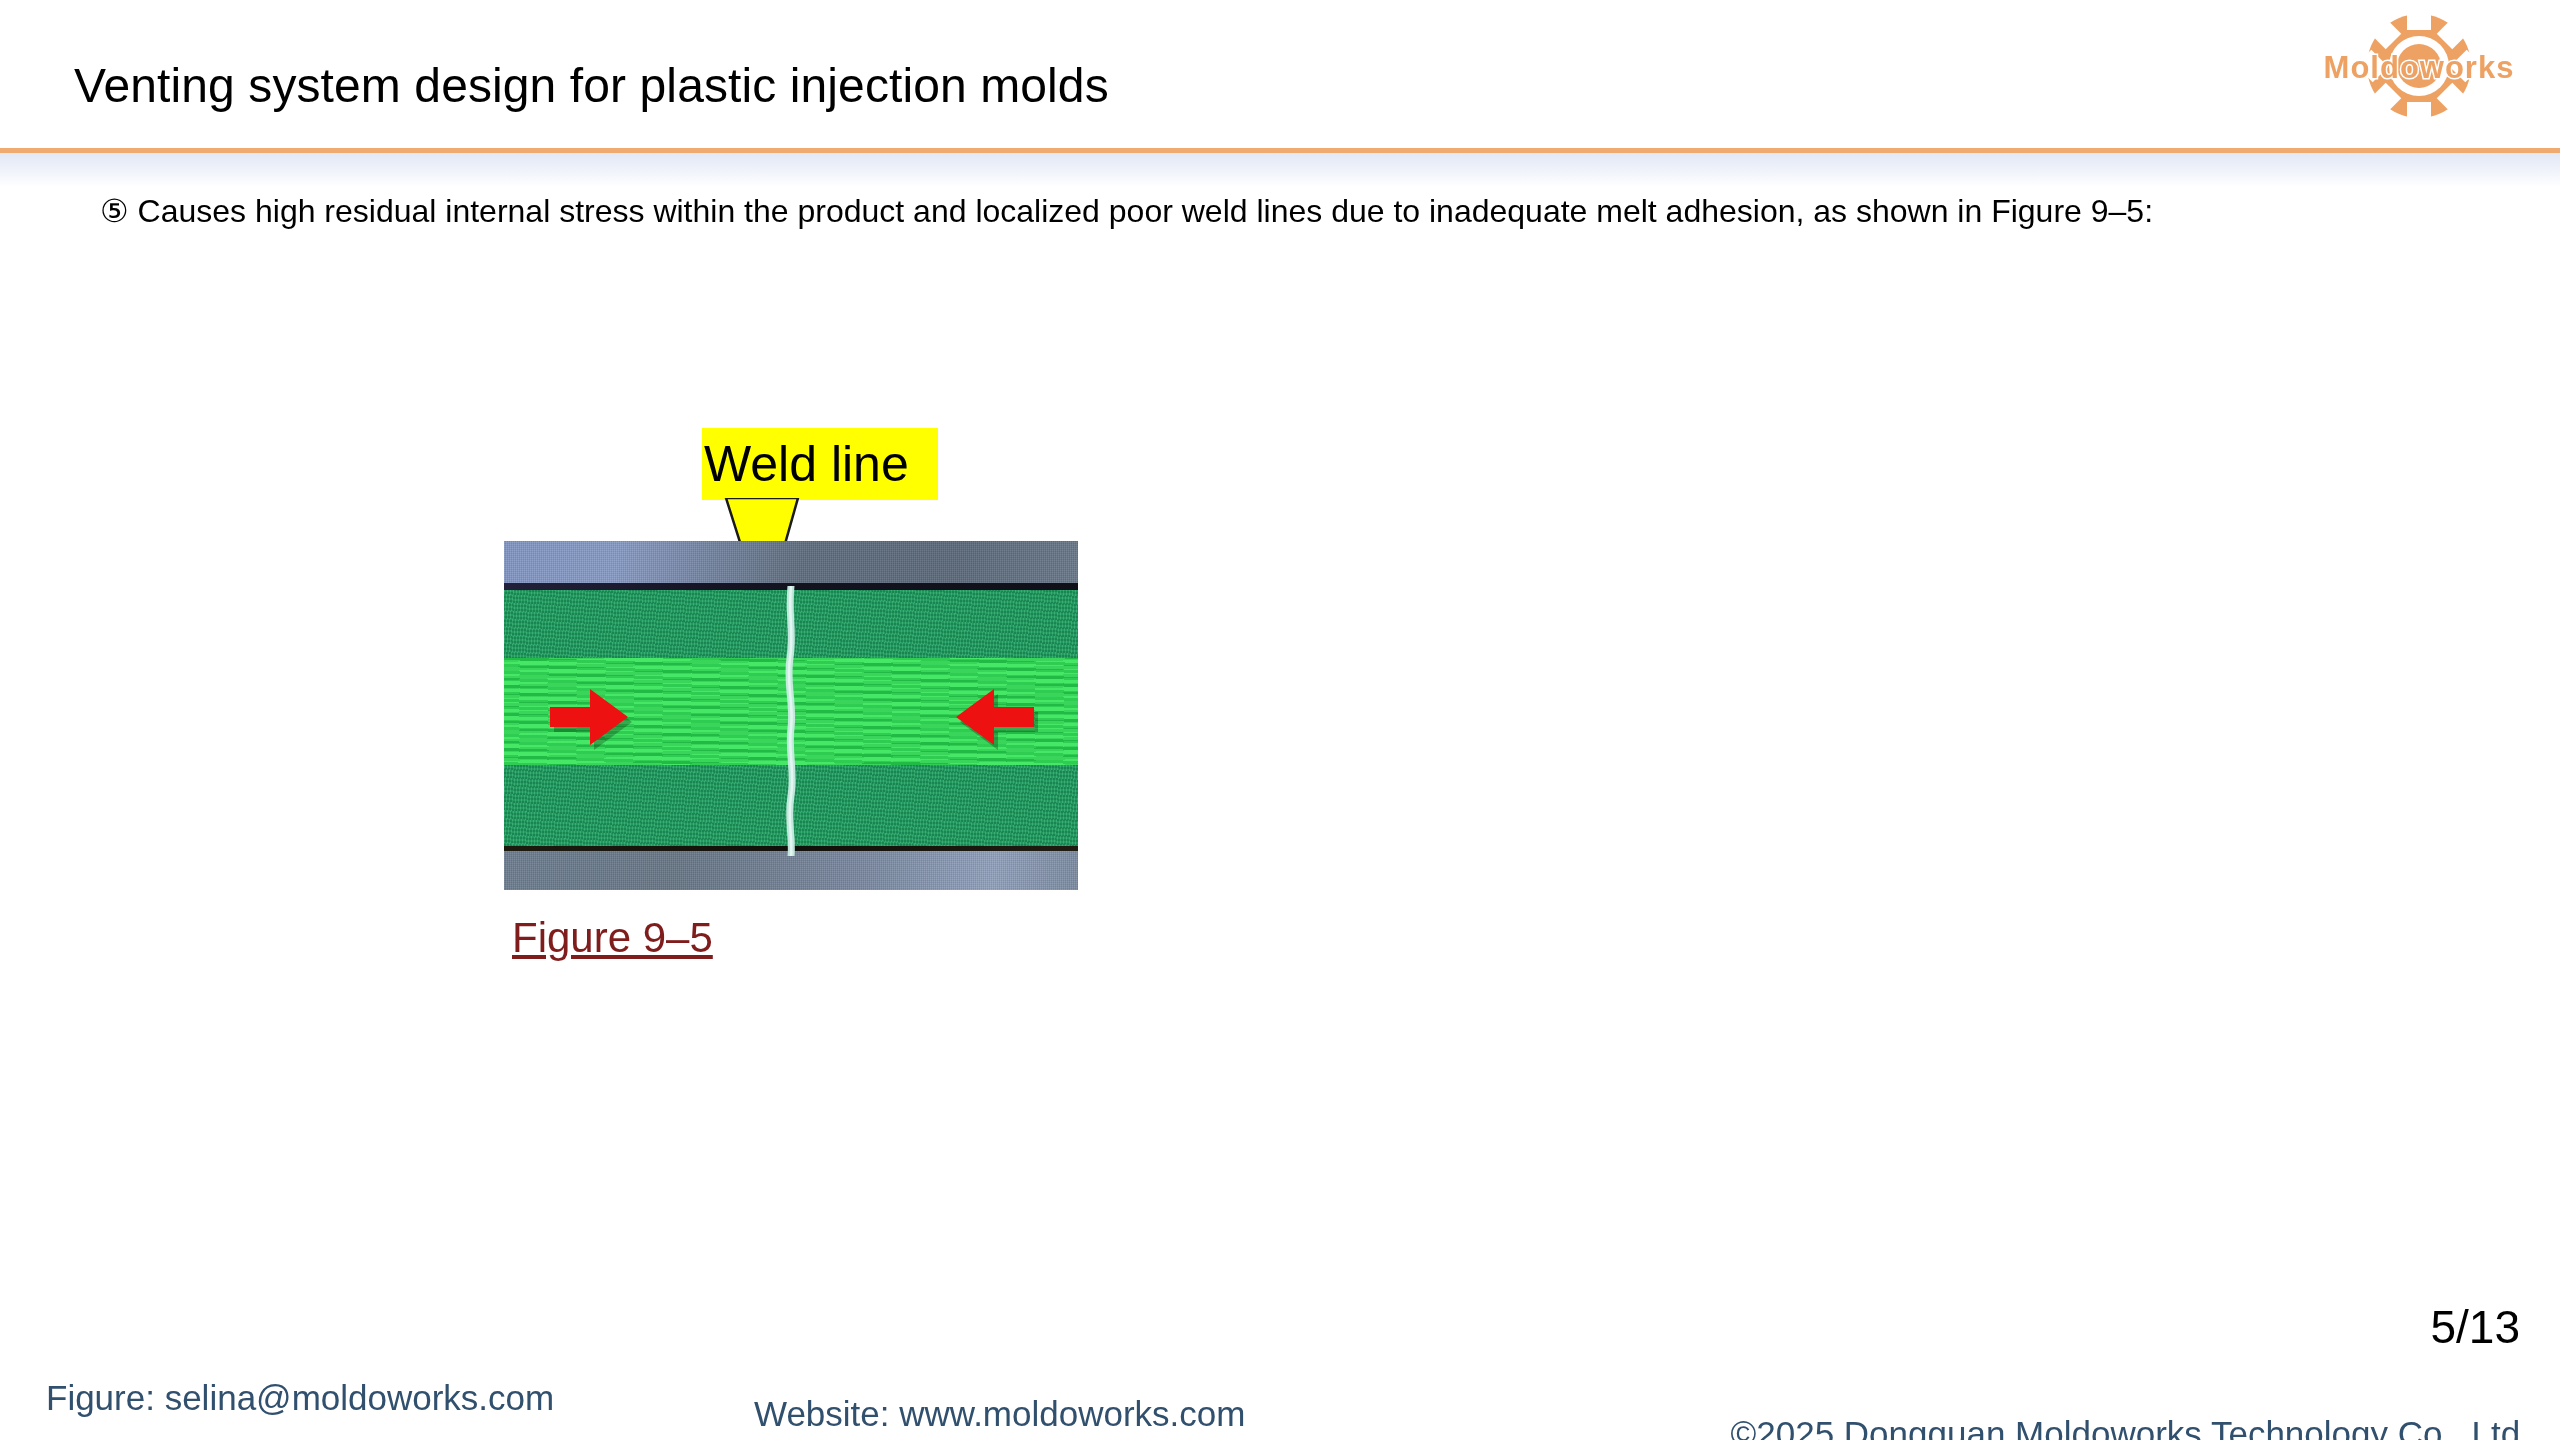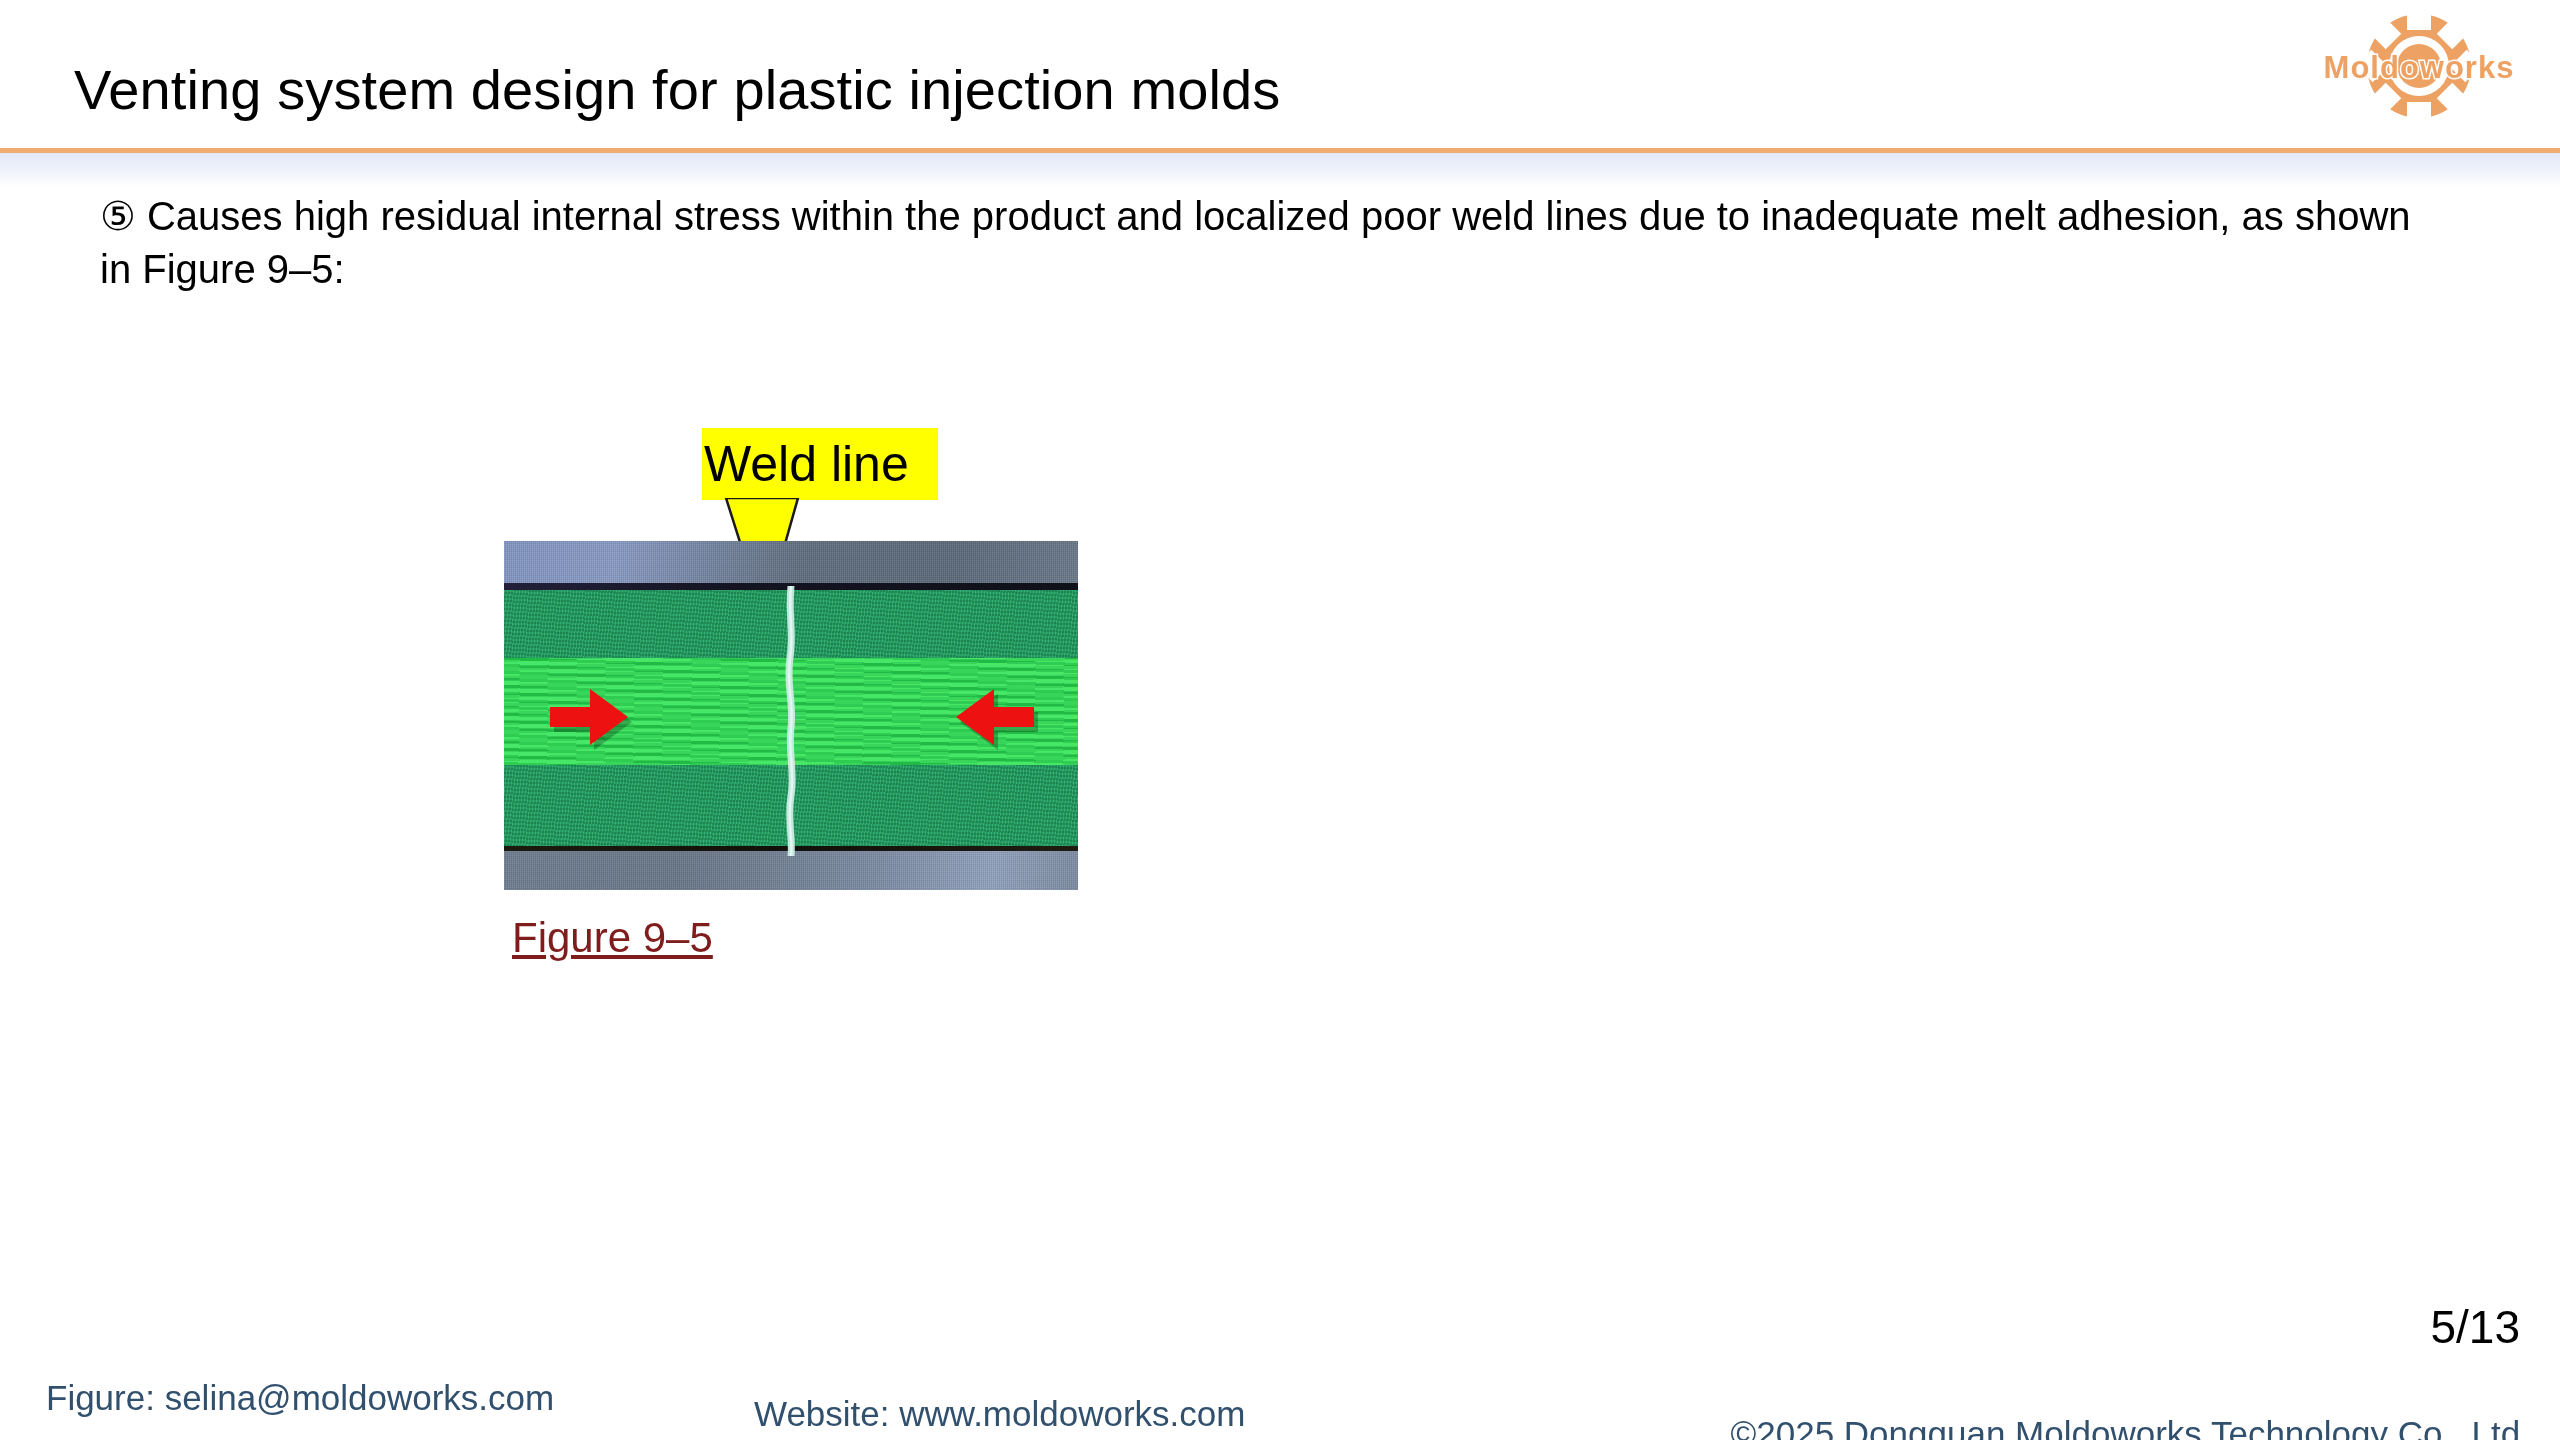--- a/index.html
+++ b/index.html
@@ -18,21 +18,21 @@
     height: 1440px;
     background: #ffffff;
     overflow: hidden;
   }
 
   
   #slide-title {
     position: absolute;
     left: 74px;
     top: 58px;
-    font-size: 56px;
+    font-size: 48px;
     line-height: 1.15;
     letter-spacing: 0.1px;
     color: #000000;
     white-space: nowrap;
   }
   #header-rule {
     position: absolute;
     left: 0;
     top: 148px;
     width: 2560px;
@@ -57,21 +57,21 @@
     height: 134px;
   }
   #logo svg { display: block; width: 100%; height: 100%; }
 
   
   #body-text {
     position: absolute;
     left: 100px;
     top: 190px;
     width: 2320px;
-    font-size: 40px;
+    font-size: 32px;
     line-height: 1.32;
     color: #000000;
   }
 
   
   #figure-block {
     position: absolute;
     left: 504px;
     top: 420px;
     width: 620px;

